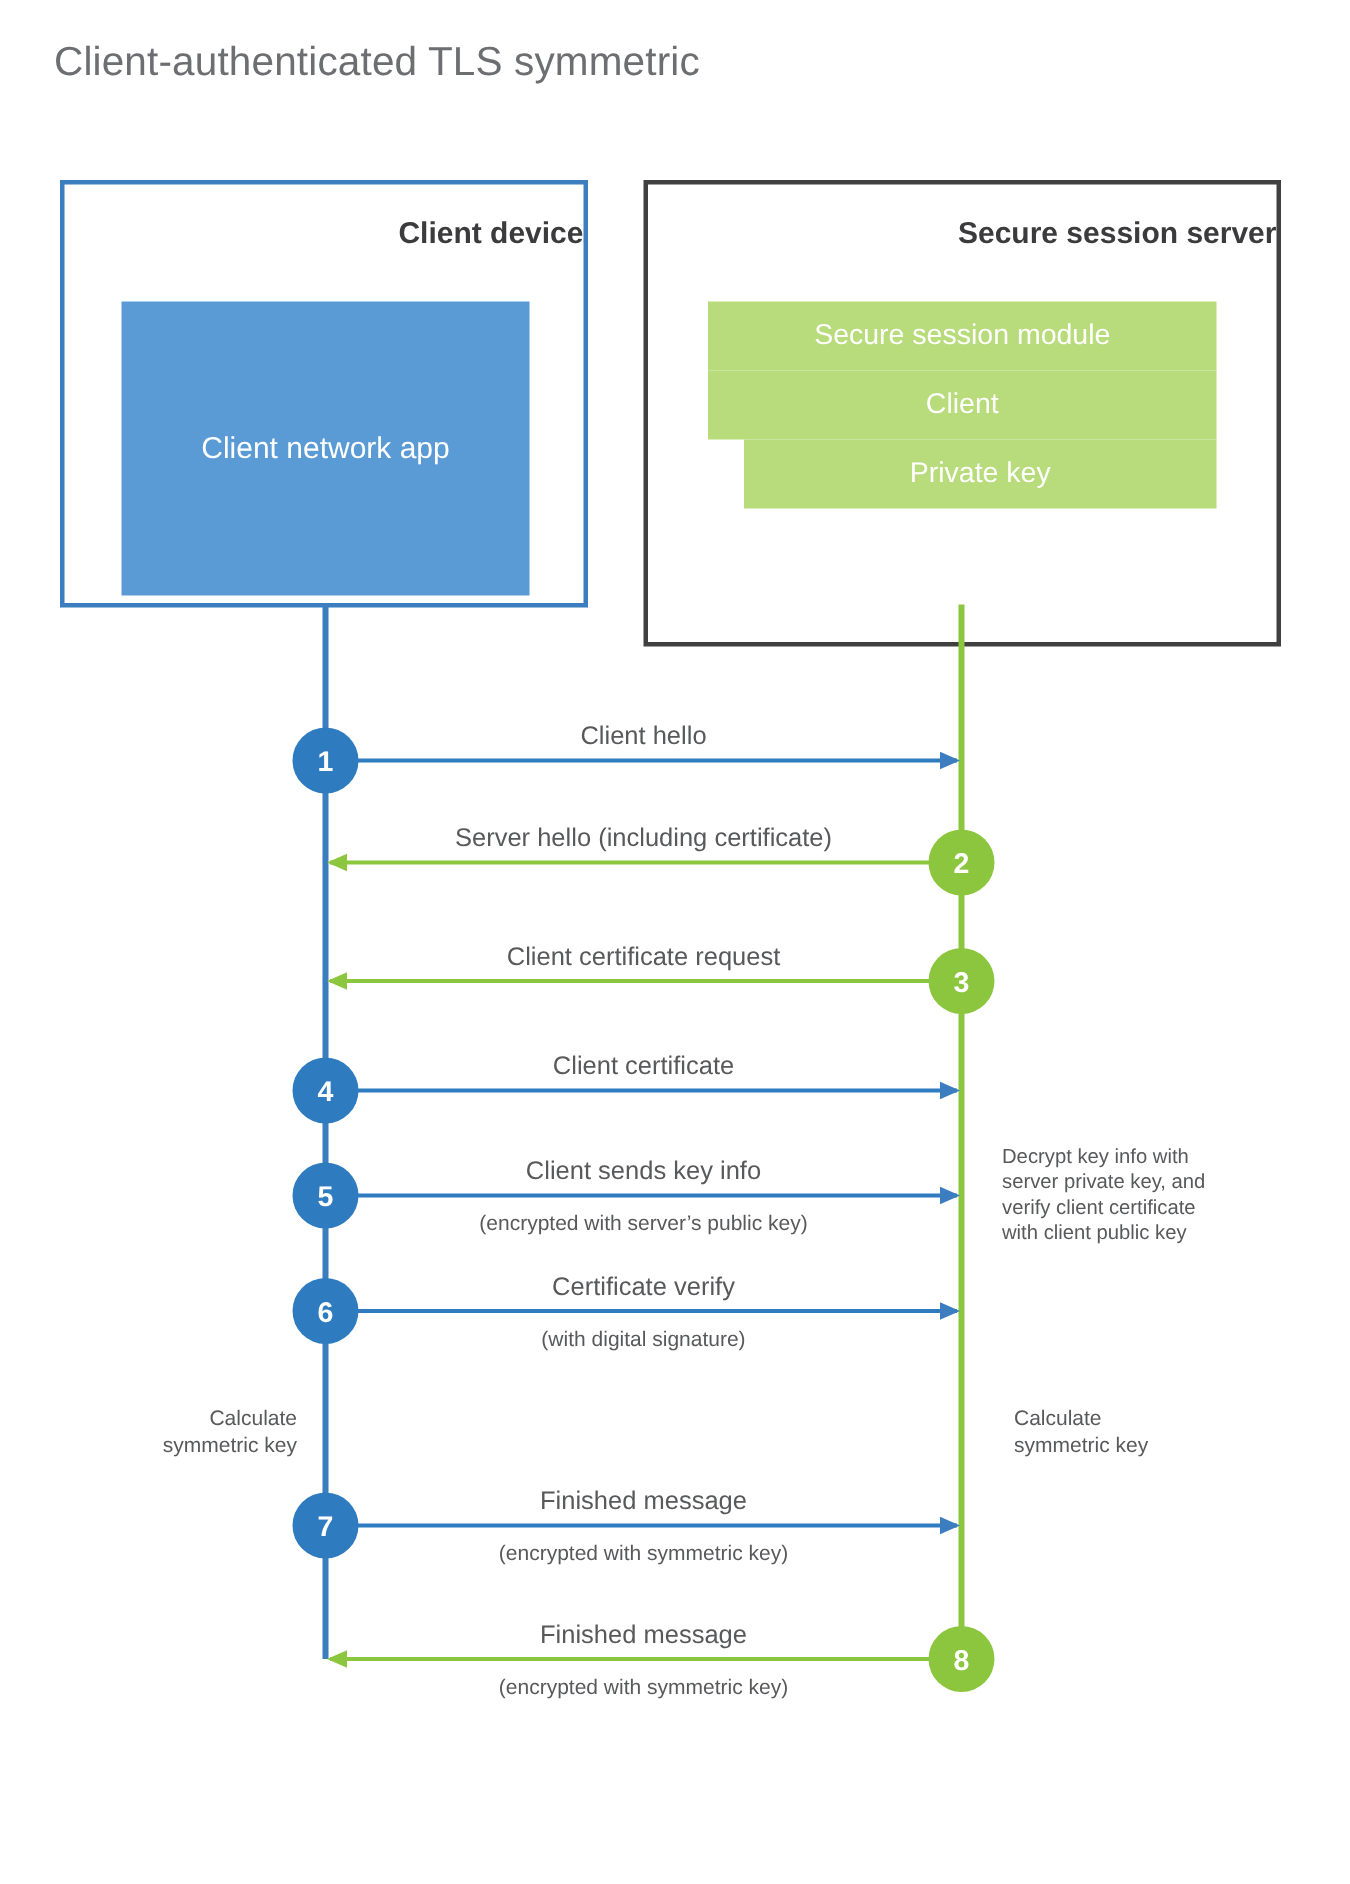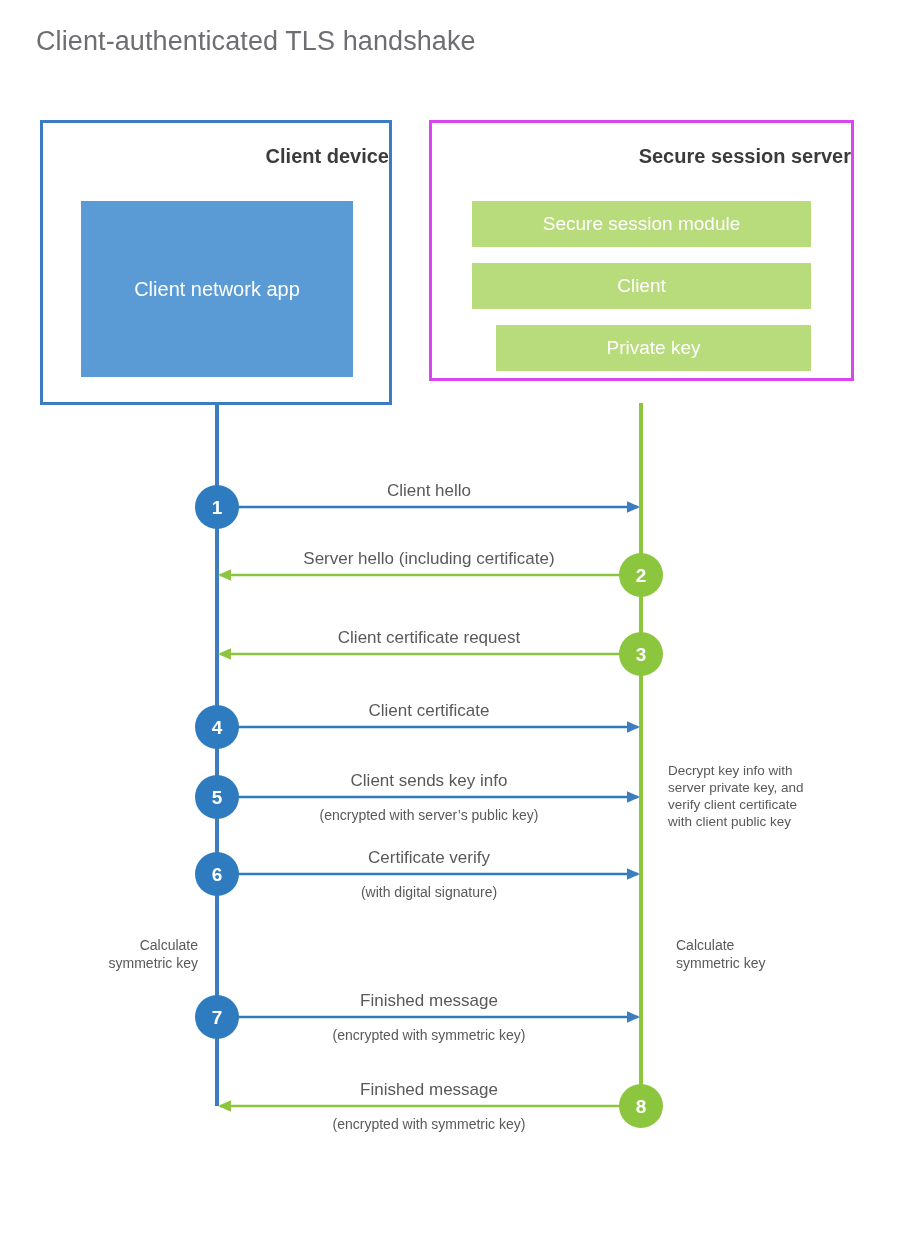--- a/index.html
+++ b/index.html
@@ -44,40 +44,40 @@
     left: 40px;
     top: 120px;
     width: 352px;
     height: 285px;
     border: 3px solid #3c7dbf;
   }
   .actor-box.server {
     left: 429px;
     top: 120px;
     width: 425px;
-    height: 261px;
-    border: 3px solid #d946ef;
+    height: 311px;
+    border: 3px solid #404040;
   }
   .actor-title {
     position: absolute;
     left: 0;
     right: 0;
     top: 22px;
     text-align: right;
     font-size: 20px;
     font-weight: bold;
     color: #3b3b3d;
   }
 
   .client-app-block {
     position: absolute;
     left: 38px;
     top: 78px;
     width: 272px;
-    height: 176px;
+    height: 196px;
     background: #5b9bd5;
     display: flex;
     align-items: center;
     justify-content: center;
     text-align: center;
     color: #ffffff;
     font-size: 20px;
     line-height: 1.35;
   }
 
@@ -88,21 +88,20 @@
     width: 339px;
   }
   .server-bar {
     height: 46px;
     background: #b8db7c;
     color: #ffffff;
     font-size: 19px;
     display: flex;
     align-items: center;
     justify-content: center;
-    margin-bottom: 16px;
   }
   .server-bar:last-child { margin-bottom: 0; margin-left: 24px; }
 
   
   #seq-svg {
     position: absolute;
     left: 0;
     top: 0;
     width: 900px;
     height: 1256px;
@@ -133,21 +132,21 @@
     font-size: 19px;
     font-weight: bold;
     fill: #ffffff;
   }
 </style>
 </head>
 <body>
 
 <div id="stage">
 
-  <div class="page-title">Client-authenticated TLS handshake</div>
+  <div class="page-title">Client-authenticated TLS symmetric</div>
 
   <div class="actor-box client">
     <div class="actor-title">Client device</div>
     <div class="client-app-block">Client network app</div>
   </div>
 
   <div class="actor-box server">
     <div class="actor-title">Secure session server</div>
     <div class="server-bars">
       <div class="server-bar">Secure session module</div>

